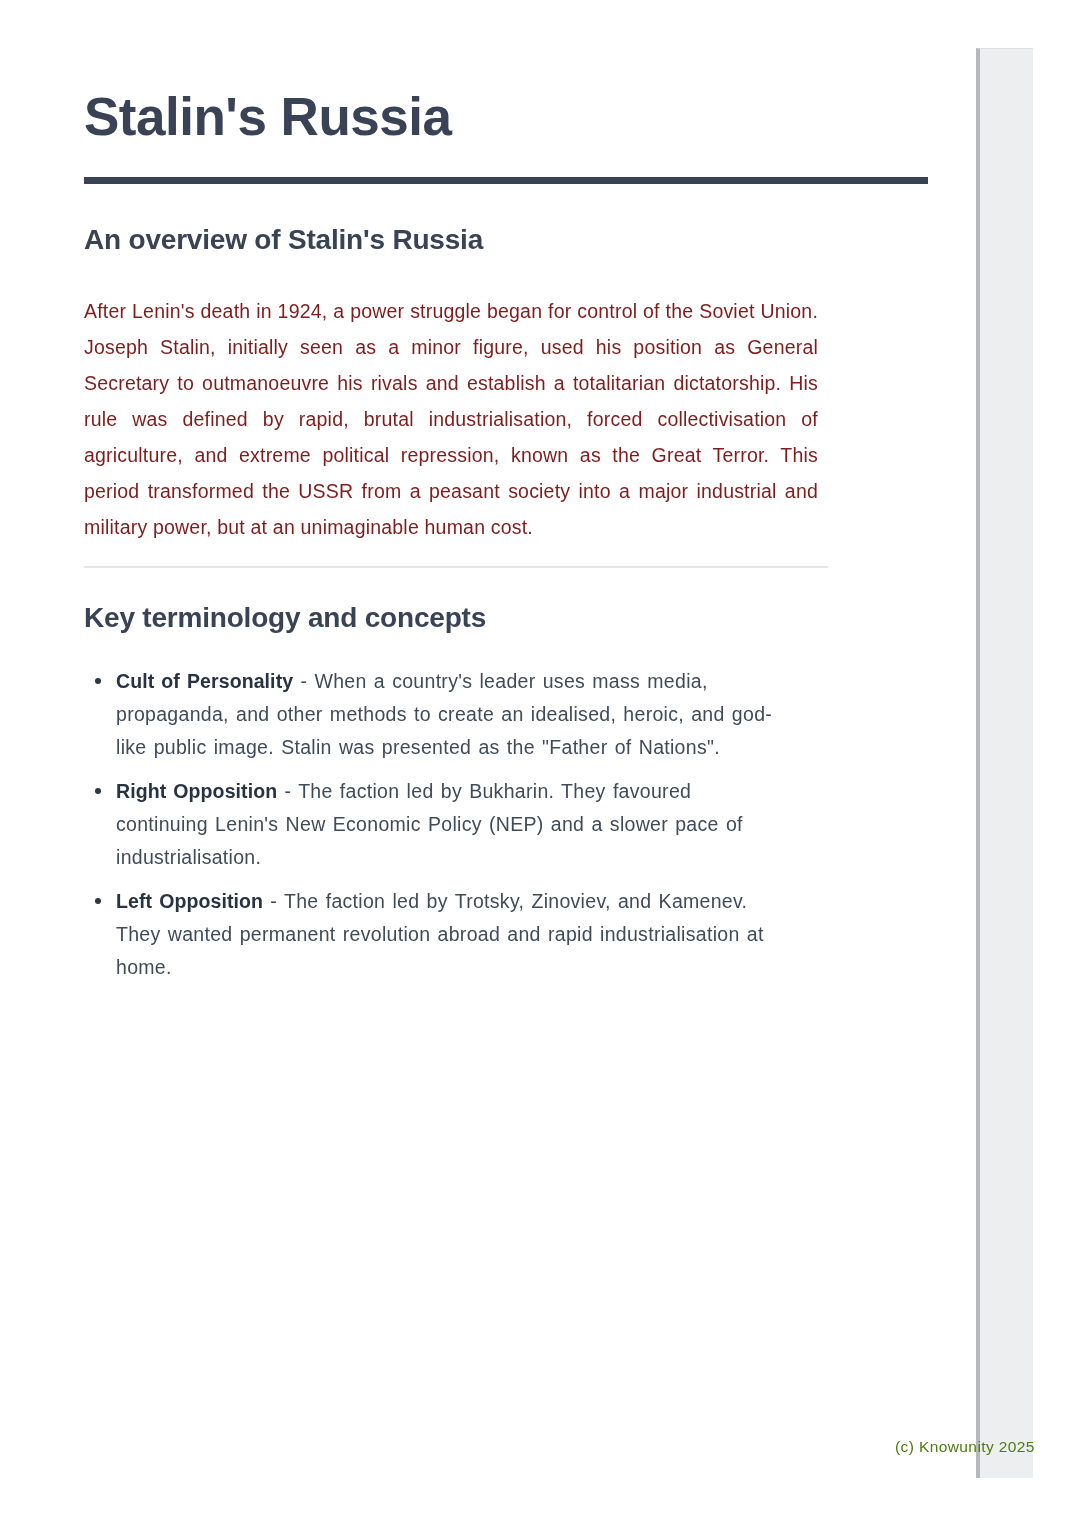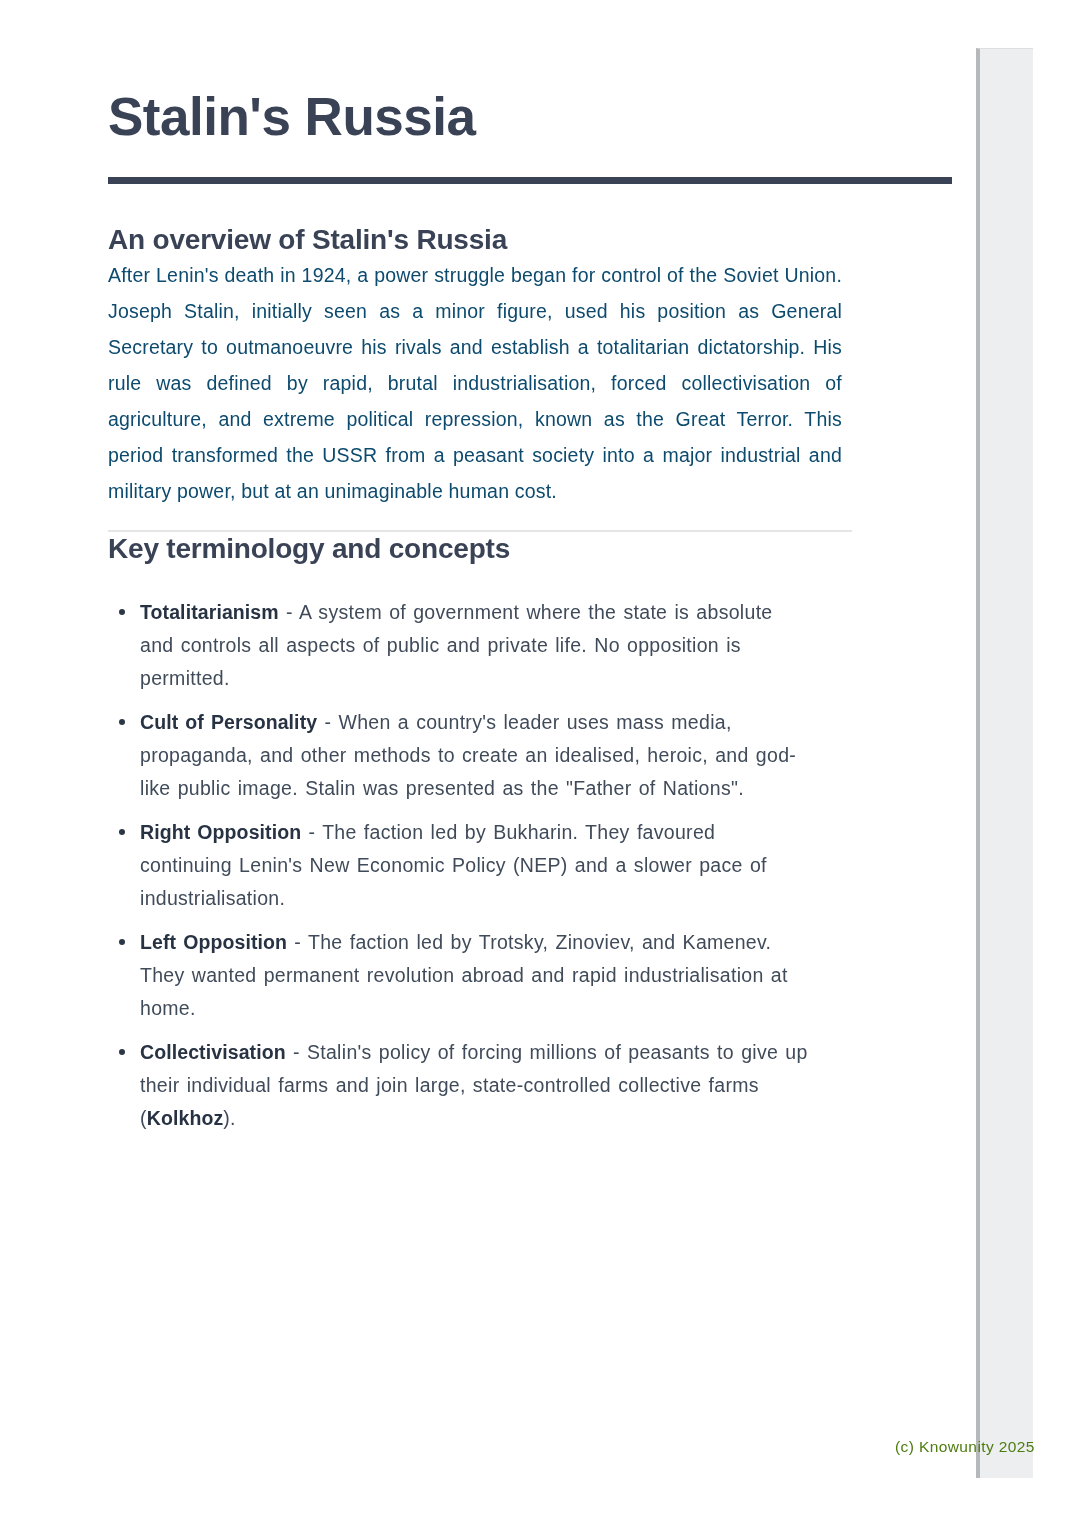--- a/index.html
+++ b/index.html
@@ -6,21 +6,21 @@
   html, body {
     width: 1080px; height: 1528px;
     background: #ffffff;
     overflow: hidden;
     font-family: "Liberation Sans", sans-serif;
     position: relative;
   }
   .doc {
     position: relative;
     width: 896px;
-    padding-left: 108px;
+    padding-left: 84px;
     z-index: 2;
   }
   h1.page-title {
     margin-top: 86px;
     font-size: 53px;
     line-height: 61px;
     font-weight: bold;
     letter-spacing: -0.5px;
     color: #3a4355;
   }
@@ -33,35 +33,36 @@
   }
   h2.section-heading {
     font-size: 28px;
     line-height: 34px;
     font-weight: bold;
     letter-spacing: -0.2px;
     color: #3a4355;
   }
   .overview-section h2 { margin-top: 39px; }
   .para {
+    margin-top: 36px;
     width: 734px;
     font-size: 19.5px;
     line-height: 36px;
     letter-spacing: 0.2px;
-    color: #0c4a6e;
+    color: #7f1d1d;
     text-align: justify;
   }
   .section-divider {
     margin-top: 21px;
     width: 744px;
     height: 0;
     border: none;
     border-top: 2px solid #e6e6e9;
   }
-  .terminology-section h2 { }
+  .terminology-section h2 { margin-top: 33px; }
   ul.terms {
     margin-top: 30px;
     list-style: none;
     padding-left: 32px;
     width: 702px;
   }
   ul.terms li {
     position: relative;
     margin-bottom: 11px;
     font-size: 19.5px;
@@ -119,25 +120,23 @@
   <section class="overview-section">
     <h2 class="section-heading">An overview of Stalin's Russia</h2>
     <p class="para">After Lenin's death in 1924, a power struggle began for control of the Soviet Union. Joseph Stalin, initially seen as a minor figure, used his position as General Secretary to outmanoeuvre his rivals and establish a totalitarian dictatorship. His rule was defined by rapid, brutal industrialisation, forced collectivisation of agriculture, and extreme political repression, known as the Great Terror. This period transformed the USSR from a peasant society into a major industrial and military power, but at an unimaginable human cost.</p>
   </section>
 
   <hr class="section-divider">
 
   <section class="terminology-section">
     <h2 class="section-heading">Key terminology and concepts</h2>
     <ul class="terms">
-        <li><span class="term">Totalitarianism</span> - <span>A system of government where the state is absolute and controls all aspects of public and private life. No opposition is permitted.</span></li>
         <li><span class="term">Cult of Personality</span> - <span>When a country's leader uses mass media, propaganda, and other methods to create an idealised, heroic, and god-like public image. Stalin was presented as the "Father of Nations".</span></li>
         <li><span class="term">Right Opposition</span> - <span>The faction led by Bukharin. They favoured continuing Lenin's New Economic Policy (NEP) and a slower pace of industrialisation.</span></li>
         <li><span class="term">Left Opposition</span> - <span>The faction led by Trotsky, Zinoviev, and Kamenev. They wanted permanent revolution abroad and rapid industrialisation at home.</span></li>
-        <li><span class="term">Collectivisation</span> - <span>Stalin's policy of forcing millions of peasants to give up their individual farms and join large, state-controlled collective farms (</span><span class="term">Kolkhoz</span><span>).</span></li>
       </ul>
   </section>
 
 </div>
 
 <div class="page-edge"></div>
 
 <div class="watermark">(c) Knowunity 2025</div>
 
 </body></html>

